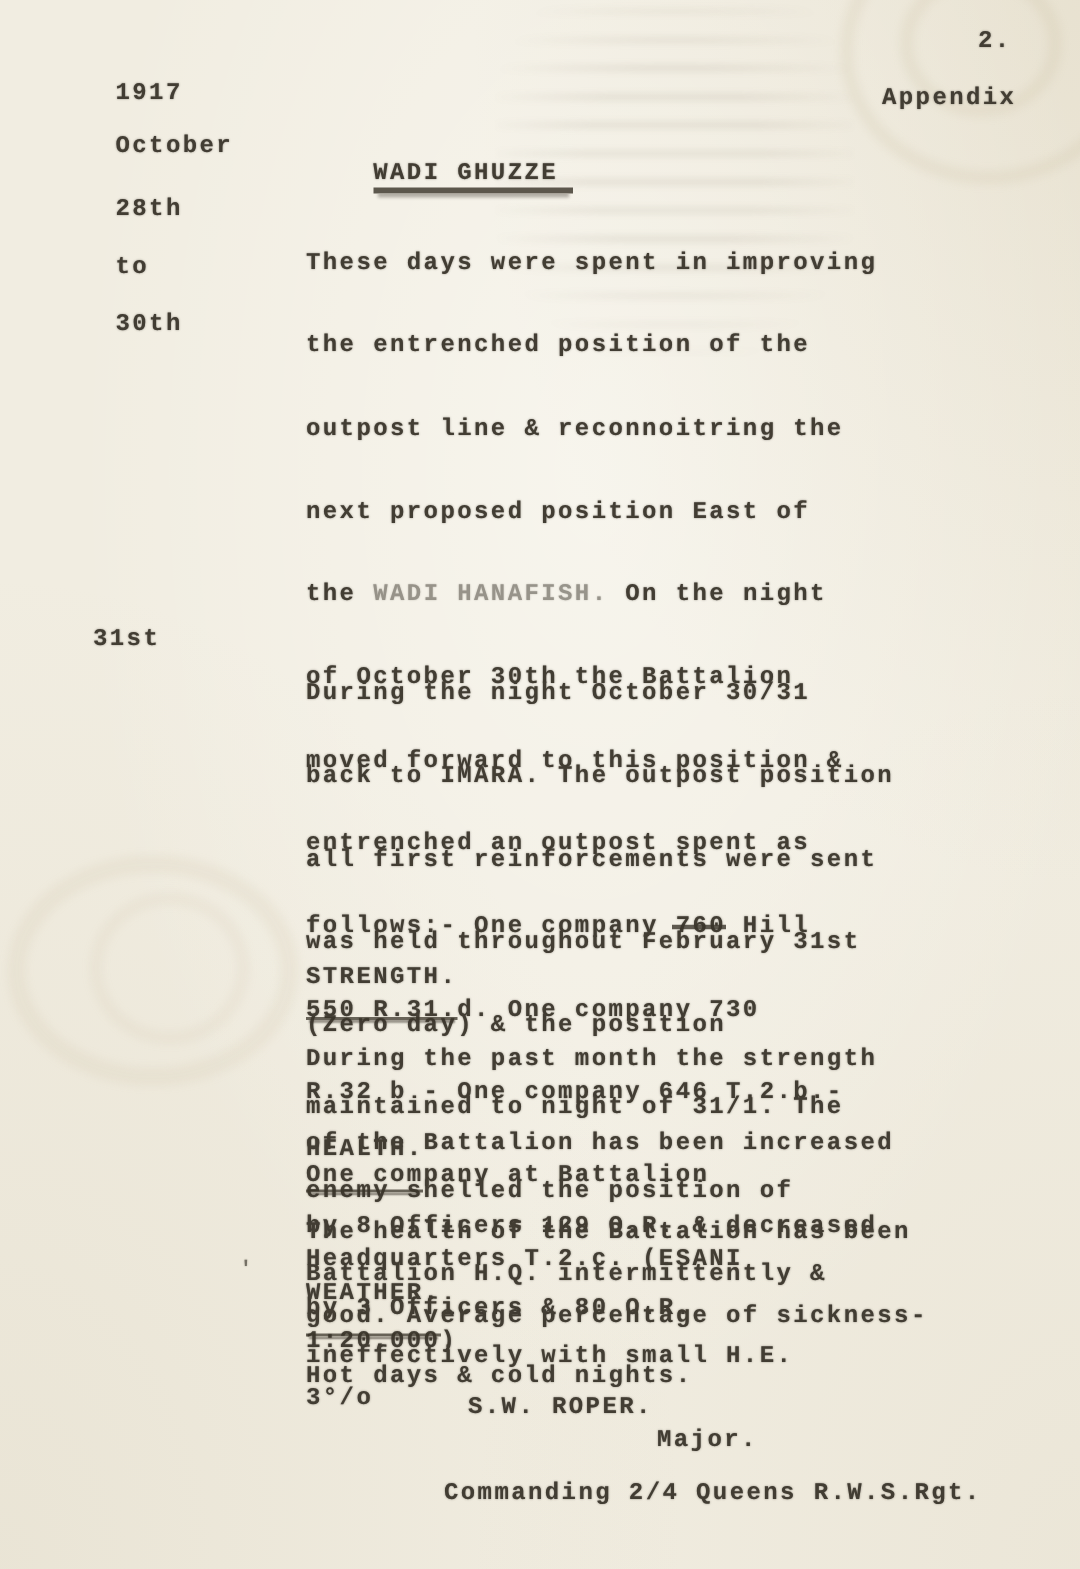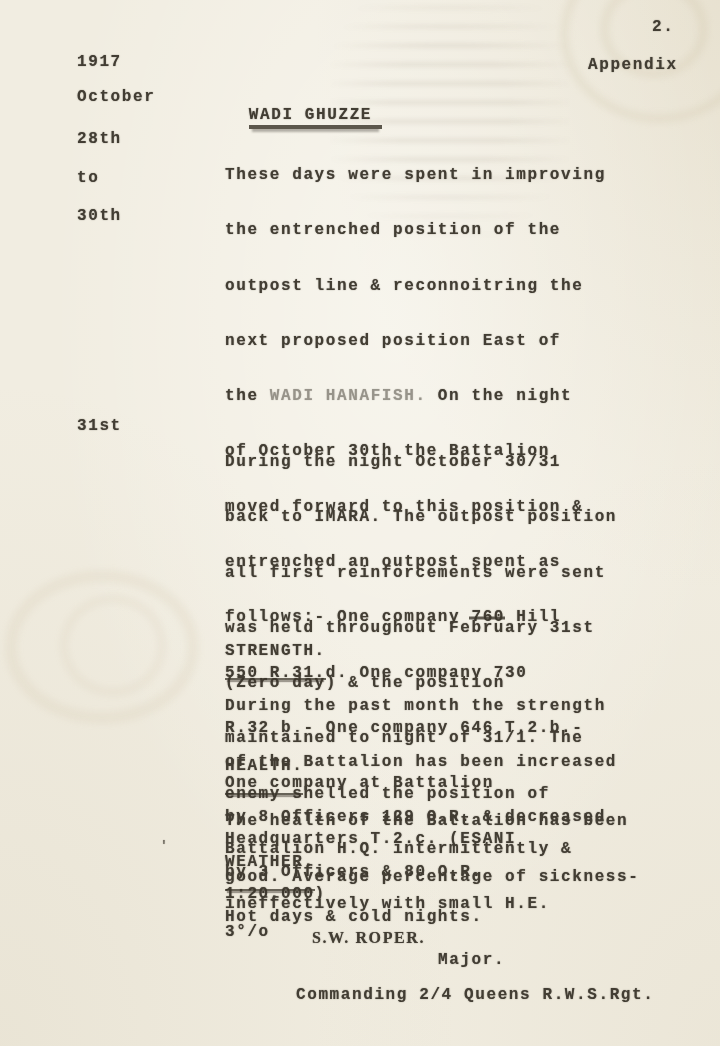--- a/index.html
+++ b/index.html
@@ -18,21 +18,21 @@
     font-weight:700;
     letter-spacing:1.6px;
     color:#423d33;
     --lh:19.3px;
   }
   .txt{
     position:absolute;
     white-space:pre;
     text-shadow:0 0 1px rgba(66,61,51,.55), 0 0 2px rgba(66,61,51,.15);
   }
-  .line{height:var(--lh);line-height:var(--lh);white-space:pre;margin-left:21px;}
+  .line{height:var(--lh);line-height:var(--lh);white-space:pre;}
   .u-heavy{
     display:inline-block;
     padding:0 10px 1px 0;
     border-bottom:4px solid rgba(58,52,42,.82);
     box-shadow:0 6px 2px -3px rgba(58,52,42,.35);
   }
   .u-section{
     display:inline-block;
     padding-bottom:17px;
     border-bottom:2px solid rgba(58,52,42,.75);
@@ -101,21 +101,21 @@
     <div class="line">moved forward to this position &amp;</div>
     <div class="line">entrenched an outpost spent as</div>
     <div class="line"><span>follows:- One company </span><span class="struck">760</span><span> Hill</span></div>
     <div class="line">550 R.31.d. One company 730</div>
     <div class="line">R.32 b - One company 646 T.2.b.-</div>
     <div class="line">One company at Battalion</div>
     <div class="line">Headquarters T.2.c. (ESANI</div>
     <div class="line">1:20,000)</div>
   </div>
 
-  <div class="txt" style="left:77px;top:417px;">31st</div>
+  <div class="txt" style="left:62px;top:417px;">31st</div>
   <div class="txt" style="left:204px;top:417px;">
     <div class="line">During the night October 30/31</div>
     <div class="line">back to IMARA. The outpost position</div>
     <div class="line">all first reinforcements were sent</div>
     <div class="line">was held throughout February 31st</div>
     <div class="line">(Zero day) &amp; the position</div>
     <div class="line">maintained to night of 31/1. The</div>
     <div class="line">enemy shelled the position of</div>
     <div class="line">Battalion H.Q. intermittently &amp;</div>
     <div class="line">ineffectively with small H.E.</div>
@@ -135,17 +135,17 @@
     <div class="line">good. Average percentage of sickness-</div>
     <div class="line">3°/o</div>
   </div>
 
   <div class="txt stray" style="left:160px;top:838px;">'</div>
   <div class="txt" style="left:204px;top:817px;">
     <div class="line"><span class="u-section">WEATHER.</span></div>
     <div class="line">Hot days &amp; cold nights.</div>
   </div>
 
-  <div class="txt" style="left:312px;top:929px;font-family:Liberation Serif, serif;">S.W. ROPER.</div>
+  <div class="txt" style="left:312px;top:929px;">S.W. ROPER.</div>
   <div class="txt" style="left:438px;top:951px;">Major.</div>
   <div class="txt" style="left:296px;top:986px;text-align:right;">Commanding 2/4 Queens R.W.S.Rgt.</div>
 
 </div>
 
 </body></html>

